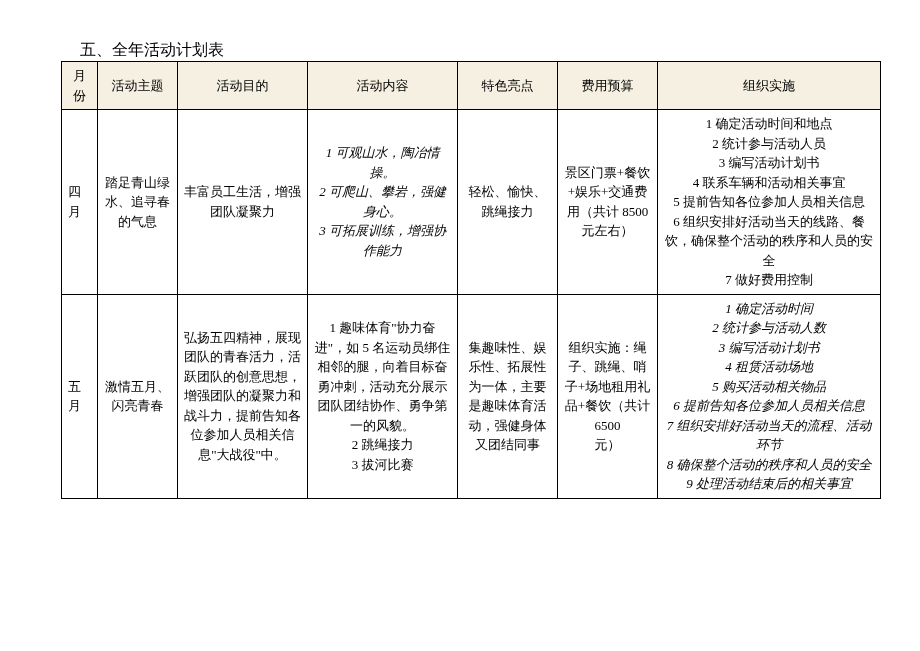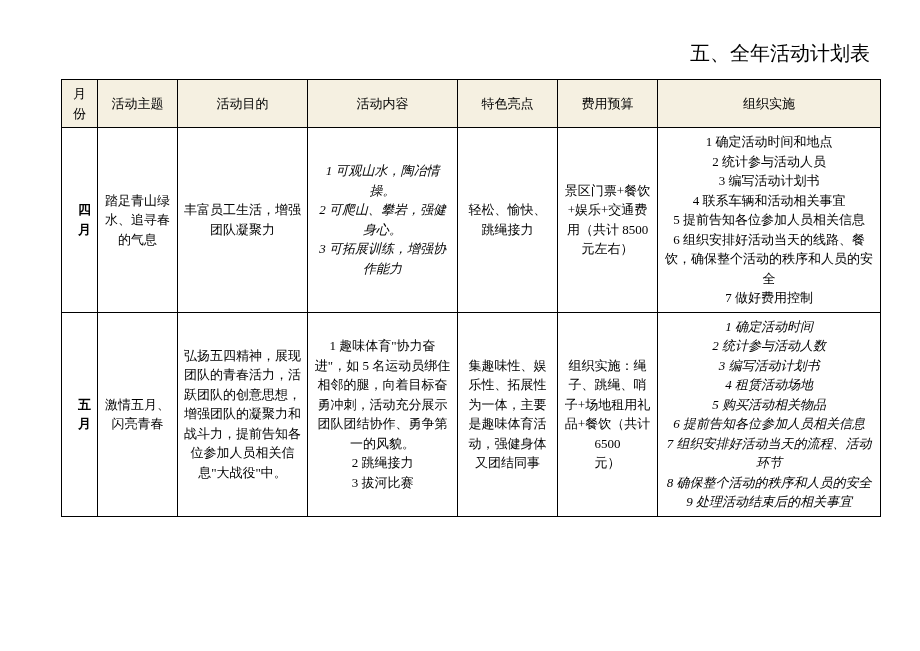--- a/index.html
+++ b/index.html
@@ -4,24 +4,22 @@
   <style>
     body {
       font-family: "SimSun", "宋体", serif;
       background: #ffffff;
       margin: 0;
       padding: 40px 50px;
       font-size: 13px;
       color: #000;
     }
     .section-title {
-      margin-bottom: 12px;
-      font-size: 20px;
+      font-size: 16px;
       padding-left: 30px;
-      text-align: right;
     }
     table {
       border-collapse: collapse;
       width: 100%;
       table-layout: fixed;
       margin-left: 11px;
     }
     th, td {
       border: 1px solid #000;
       padding: 4px 6px;
@@ -37,21 +35,21 @@
     td {
       text-align: center;
     }
     .col-month { width: 36px; text-align: center; }
     .col-theme { width: 80px; }
     .col-purpose { width: 130px; }
     .col-content { width: 150px; }
     .col-highlight { width: 100px; }
     .col-budget { width: 100px; }
     .col-impl { }
-    .center { text-align: right; font-weight: bold; }
+    .center { text-align: left; }
   </style>
 </head>
 <body>
 
 <div class="section-title">五、全年活动计划表</div>
 
 <table>
   <colgroup>
     <col class="col-month">
     <col class="col-theme">

